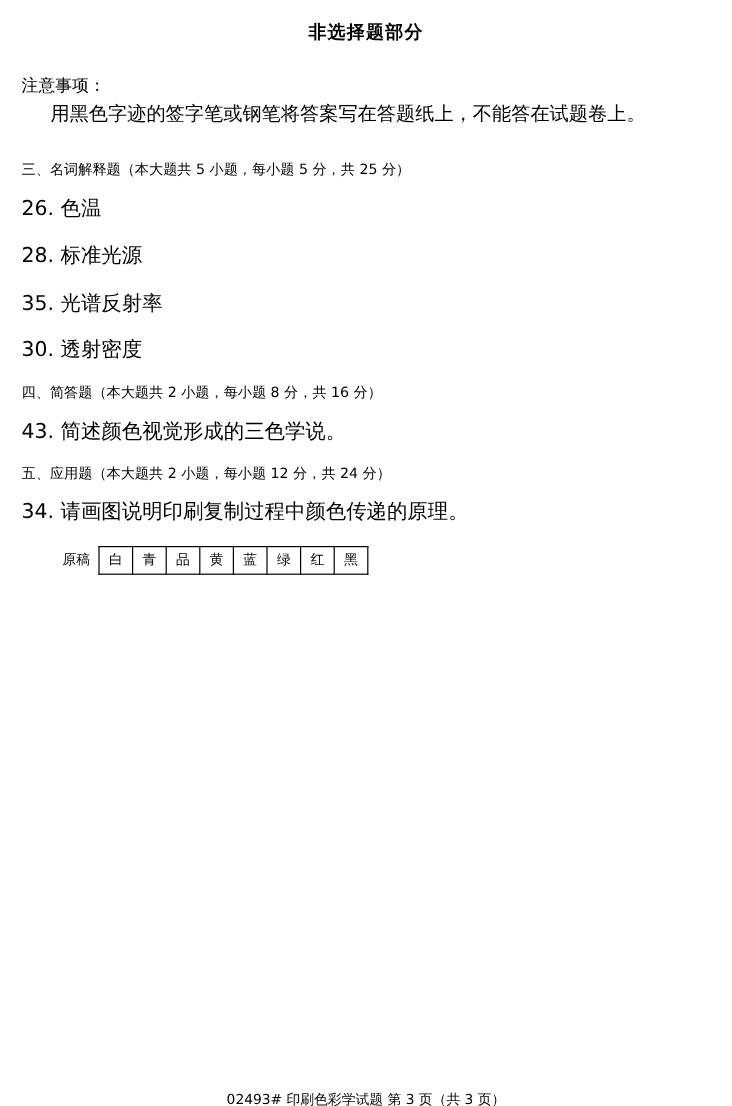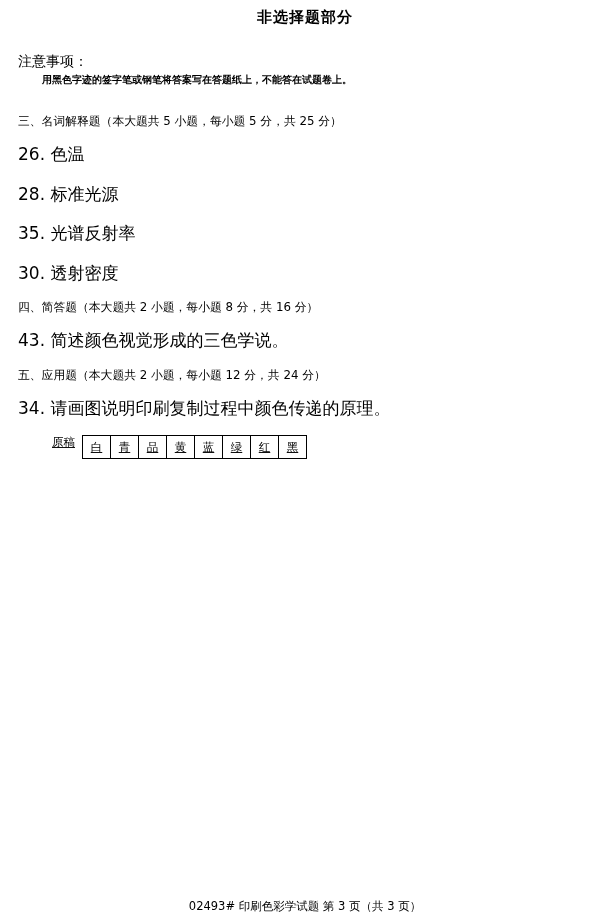--- a/index.html
+++ b/index.html
@@ -20,62 +20,60 @@
     width: 610px;
     height: 922px;
     box-sizing: border-box;
     padding: 0 18px;
   }
   .doc-title {
     text-align: center;
     font-size: 15px;
     font-weight: bold;
     letter-spacing: 1px;
-    margin-top: 8px;
+    margin-top: 18px;
     margin-bottom: 26px;
     color: #000;
   }
   .notice-label {
     font-size: 14px;
     font-weight: normal;
     margin-left: 0px;
     margin-bottom: 1px;
     color: #000;
   }
   .notice-body {
-    font-size: 10px;
+    font-size: 16px;
     text-indent: 24px;
     line-height: 1.6;
     margin-bottom: 26px;
     color: #000;
-    font-weight: bold;
   }
   .section-head {
     font-size: 11.8px;
     font-weight: normal;
     margin-bottom: 12px;
     color: #000;
   }
   .q-item {
     font-size: 17px;
     line-height: 1.5;
     margin-bottom: 14px;
     color: #000;
   }
   .q-item.tight {
     margin-bottom: 13px;
   }
 
   
   .color-table-wrap {
     display: flex;
-    align-items: flex-start;
+    align-items: center;
     margin-top: 14px;
     margin-left: 34px;
-    text-decoration: underline;
   }
   .table-label {
     font-size: 11.5px;
     margin-right: 7px;
     color: #000;
   }
   table.color-table {
     border-collapse: collapse;
   }
   table.color-table td {

